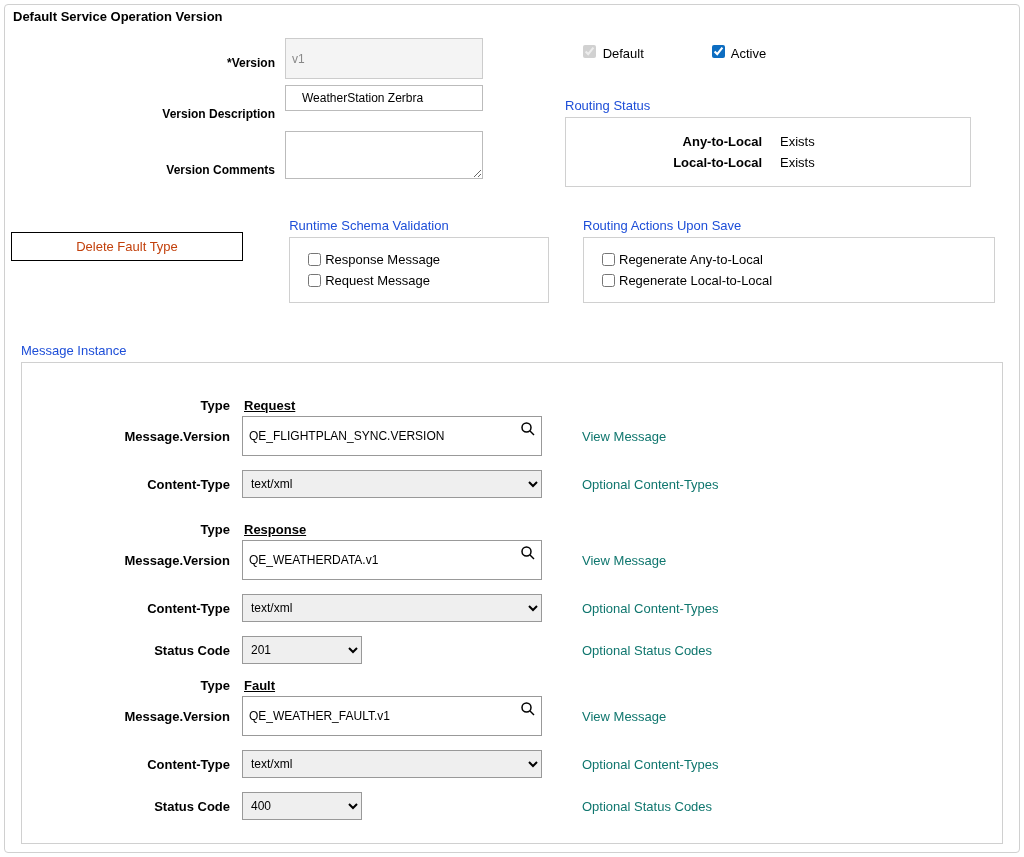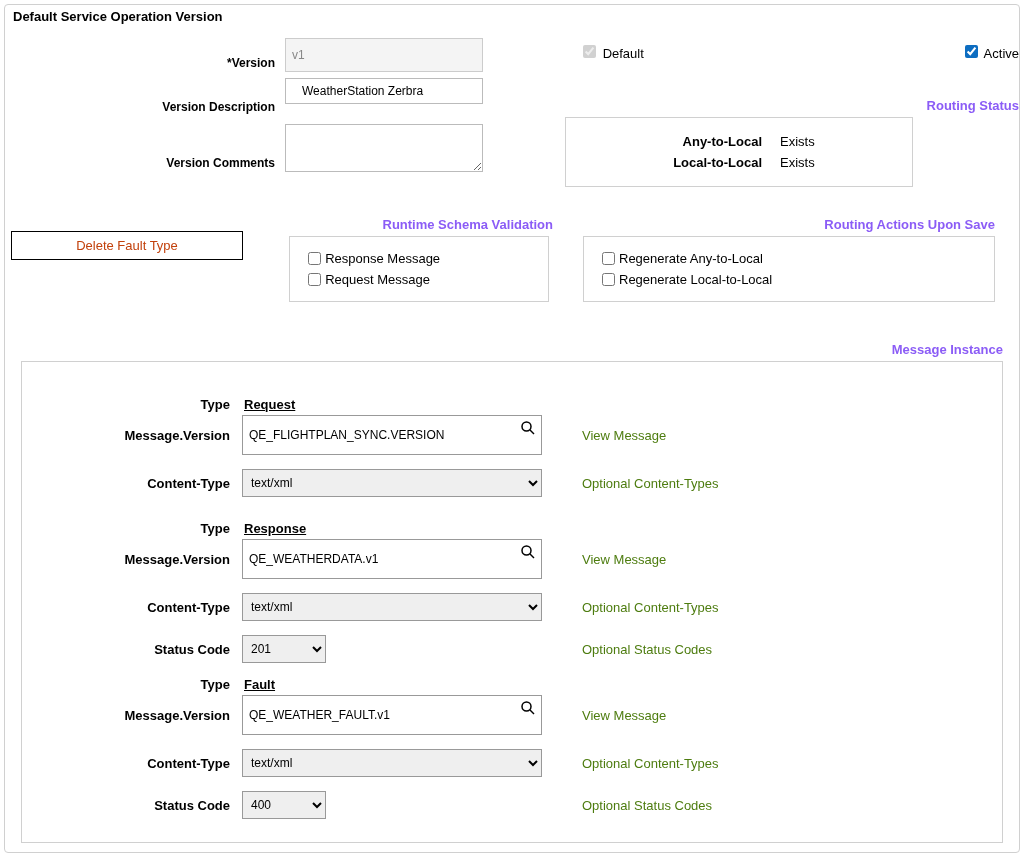--- a/index.html
+++ b/index.html
@@ -42,21 +42,21 @@
   }
   input[type="text"].std {
     width: 198px;
     height: 26px;
     border: 1px solid #bbb;
     padding: 3px 16px;
     font-size: 12px;
   }
   input[readonly].std-readonly {
     width: 198px;
-    height: 34px;
+    height: 41px;
     border: 1px solid #ccc;
     background: #f4f4f4;
     color: #888;
     padding: 3px 6px;
     font-size: 12px;
   }
   textarea.std {
     width: 198px;
     height: 48px;
     border: 1px solid #bbb;
@@ -69,29 +69,27 @@
     padding: 10px 0 0 0;
   }
   .left-top { width: 560px; }
   .right-top { flex: 1; }
   .checkbox-pair {
     display: flex;
     gap: 64px;
     align-items: center;
     height: 26px;
     padding-left: 14px;
-    justify-content: space-between;
   }
   .checkbox-pair span { font-size: 13px; }
   .section-header {
-    color: #8b5cf6;
-    font-weight: bold;
+    color: #1d4ed8;
+    font-weight: normal;
     font-size: 13px;
     margin: 10px 0 4px 0;
-    text-align: right;
   }
   .box {
     border: 1px solid #d0d0d0;
     padding: 10px 14px;
     background: #fff;
   }
   .routing-status .row {
     display: flex;
     margin: 6px 0;
   }
@@ -148,21 +146,21 @@
     width: 210px;
     text-align: right;
     padding-right: 12px;
     font-weight: bold;
     font-size: 13px;
   }
   .mi-field {
     width: 330px;
   }
   .mi-link {
-    color: #4d7c0f;
+    color: #0f766e;
     font-size: 13px;
     cursor: pointer;
     padding-left: 10px;
   }
   .mi-type-val {
     font-size: 13px;
     text-decoration: underline;
     padding-left: 2px;
     font-weight: bold;
   }
@@ -187,21 +185,21 @@
     cursor: pointer;
   }
   select.ct {
     width: 300px;
     height: 28px;
     border: 1px solid #999;
     font-size: 12px;
     padding-left: 4px;
   }
   select.sc {
-    width: 84px;
+    width: 120px;
     height: 28px;
     border: 1px solid #999;
     font-size: 12px;
     padding-left: 4px;
   }
   .gap { height: 18px; }
   .gap-sm { height: 8px; }
 </style>
 </head>
 <body>
@@ -236,21 +234,21 @@
           <input type="checkbox" checked="" disabled="" style="">
           <span>Default</span>
         </span>
         <span>
           <input type="checkbox" checked="" style="accent-color: rgb(13, 109, 193);">
           <span>Active</span>
         </span>
       </div>
       <div style="height:24px;"></div>
       <div class="section-header">Routing Status</div>
-      <div class="box routing-status" style="width:348px;">
+      <div class="box routing-status" style="width:406px;">
         <div class="row">
           <div class="rlabel">Any-to-Local</div>
           <div class="rval">Exists</div>
         </div>
         <div class="row">
           <div class="rlabel">Local-to-Local</div>
           <div class="rval">Exists</div>
         </div>
       </div>
     </div>

